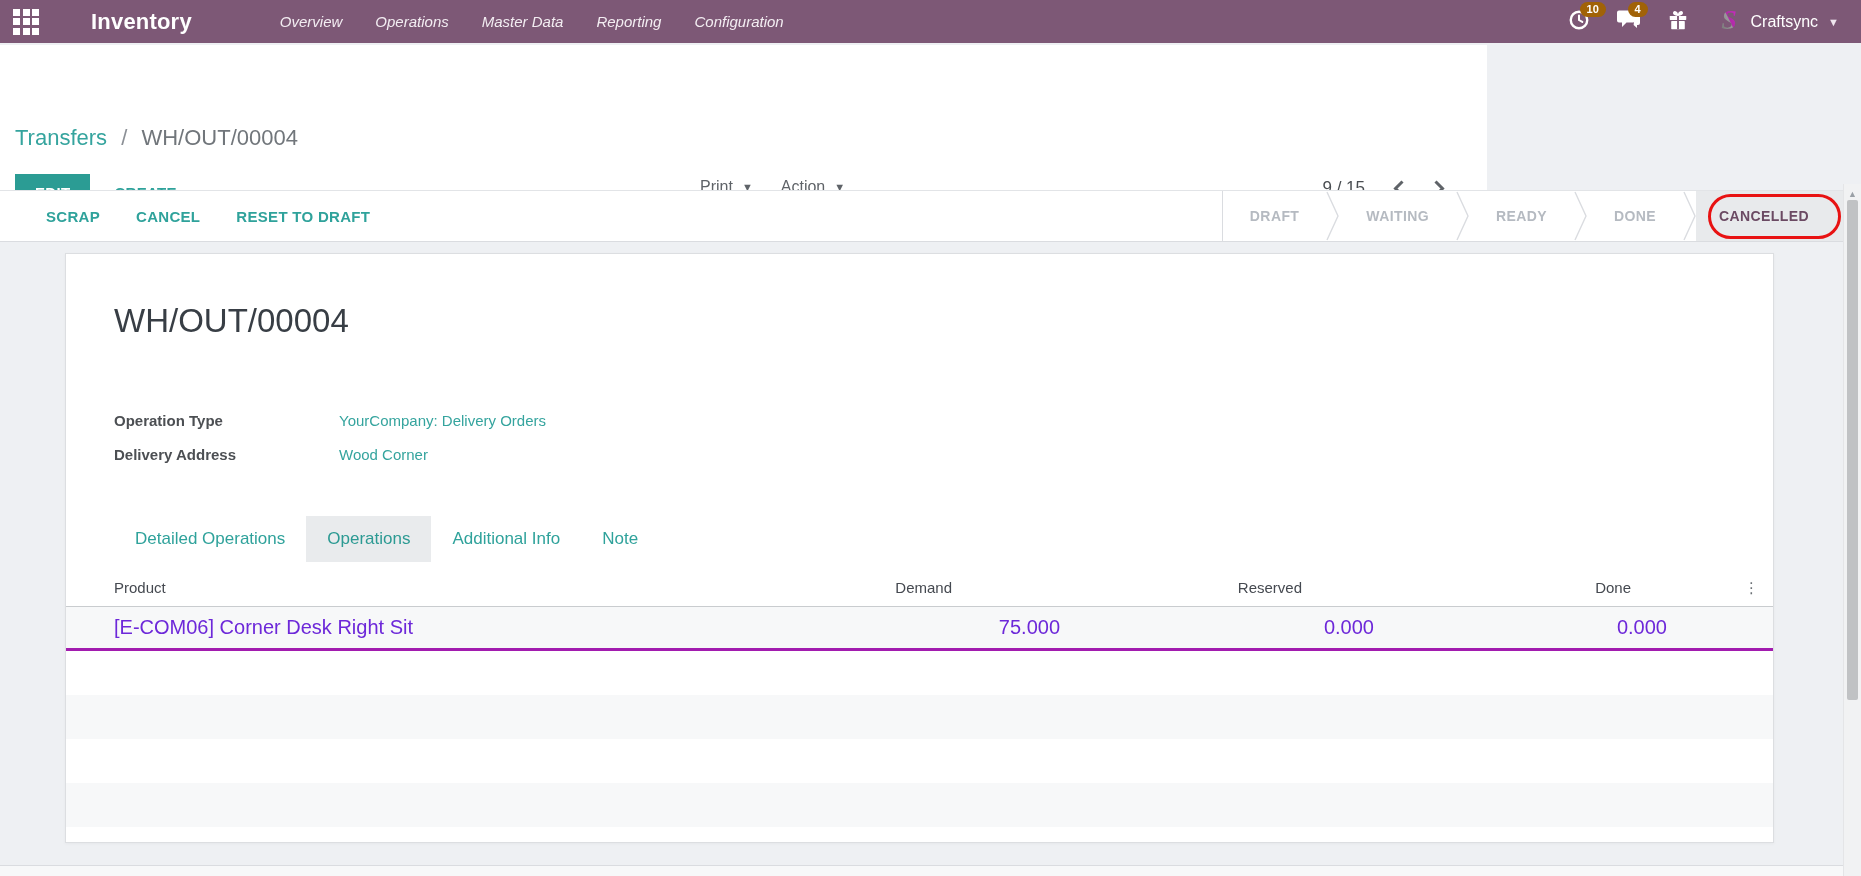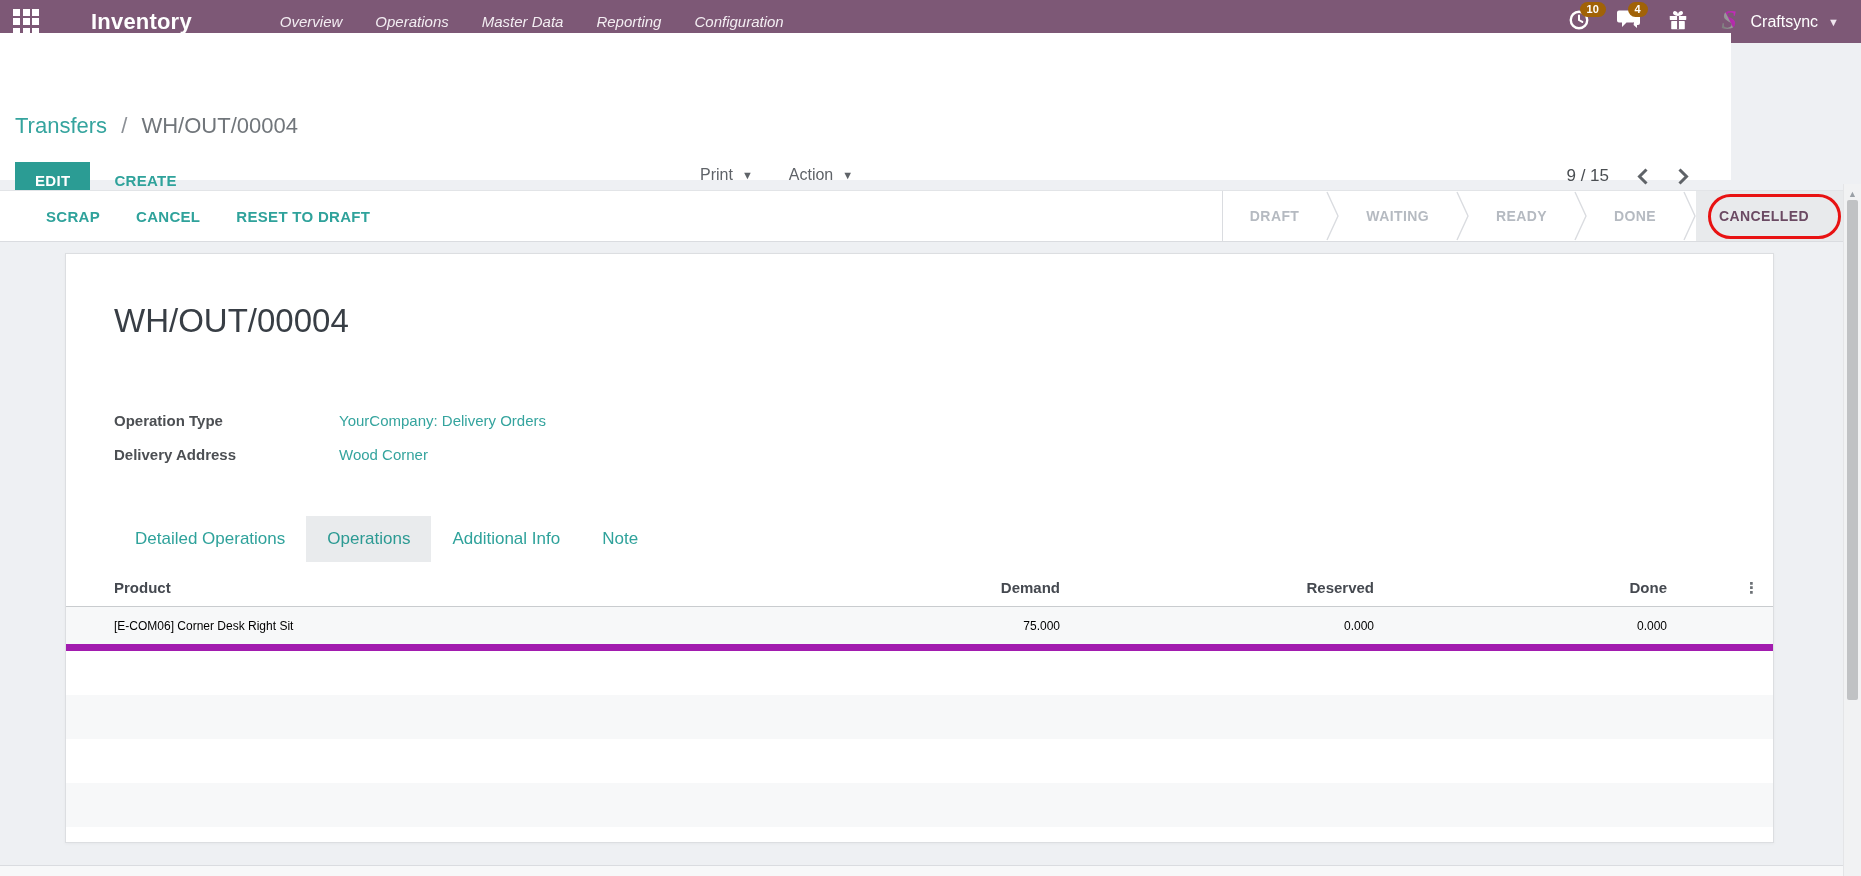--- a/index.html
+++ b/index.html
@@ -31,37 +31,37 @@
     position:absolute; top:-7px; left:12px;
     background:#a16207; color:#fff; font-size:11px; font-weight:bold;
     border-radius:10px; padding:2px 7px; line-height:1;
   }
   .user-menu { display:flex; align-items:center; gap:8px; cursor:pointer; }
   .user-name { font-size:16px; color:#fff; }
   .caret { font-size:11px; color:#efe6ee; margin-left:2px; }
 
   
   .control-panel {
-    position:absolute; top:33px; left:0; width:1731px; height:147px; background:#fff;
+    position:absolute; top:45px; left:0; width:1487px; height:147px; background:#fff;
   }
   .breadcrumb { position:absolute; top:80px; left:15px; font-size:22px; }
   .breadcrumb .bc-link { color:#35a49e; cursor:pointer; }
   .breadcrumb .bc-sep { color:#8c9096; margin:0 8px; }
   .breadcrumb .bc-current { color:#71767b; }
   .btn-row { position:absolute; top:129px; left:15px; display:flex; align-items:center; }
   .btn-edit {
     background:#2b9c94; color:#fff; border:none; font-size:15px; font-weight:600;
     padding:10px 20px; cursor:pointer; letter-spacing:.3px;
     font-family:inherit;
   }
   .btn-create {
     background:none; border:none; color:#2fa29b; font-size:15px; font-weight:600;
     margin-left:24px; cursor:pointer; letter-spacing:.3px; font-family:inherit;
   }
-  .cp-center { position:absolute; top:133px; left:700px; display:flex; gap:36px; align-items:center; }
+  .cp-center { position:absolute; top:133px; left:700px; display:flex; gap:28px; align-items:center; }
   .dropdown-btn {
     background:none; border:none; font-size:16px; color:#5f6368; cursor:pointer;
     display:flex; align-items:center; gap:7px; font-family:inherit;
   }
   .dropdown-btn .caret { color:#5f6368; }
   .cp-right { position:absolute; top:133px; right:40px; display:flex; align-items:center; gap:26px; color:#4a4e52; }
   .pager-value { font-size:17px; }
   .pager-arrow { background:none; border:none; cursor:pointer; color:#5f6368; display:flex; align-items:center; }
 
   
@@ -108,22 +108,22 @@
   
   .tabs { position:absolute; top:262px; left:48px; display:flex; align-items:center; }
   .tab {
     font-size:17px; color:#2fa29b; padding:13px 21px; cursor:pointer; white-space:nowrap;
   }
   .tab.active { background:#e9ebed; color:#2c9a93; }
 
   
   .table { position:absolute; top:315px; left:0px; width:1707px; }
   .trow { display:flex; align-items:center; height:38px; }
-  .trow.header { border-bottom:1px solid #c9cccf; font-weight:bold; color:#454950; font-size:15px; }
-  .trow.data { height:44px; font-size:12px; color:#000000; border-bottom:7px solid #a21caf; }
+  .trow.header { border-bottom:1px solid #c9cccf; font-weight:normal; color:#454950; font-size:15px;gap:36px; }
+  .trow.data { height:44px; font-size:20px; color:#6d28d9; border-bottom:3px solid #a21caf; }
   .trow.stripe-a { background:#f7f8f9; }
   .trow.stripe-b { background:#fff; }
   .trow.empty { height:44px; }
   .cell { padding:0; }
   .cell.product { flex:1; text-align:left; padding-left:48px; }
   .cell.demand { width:160px; text-align:right; }
   .cell.reserved { width:314px; text-align:right; }
   .cell.done { width:293px; text-align:right; }
   .cell.options { width:106px; text-align:right; padding-right:14px; color:#6b7075; font-size:15px; cursor:pointer; }
 

